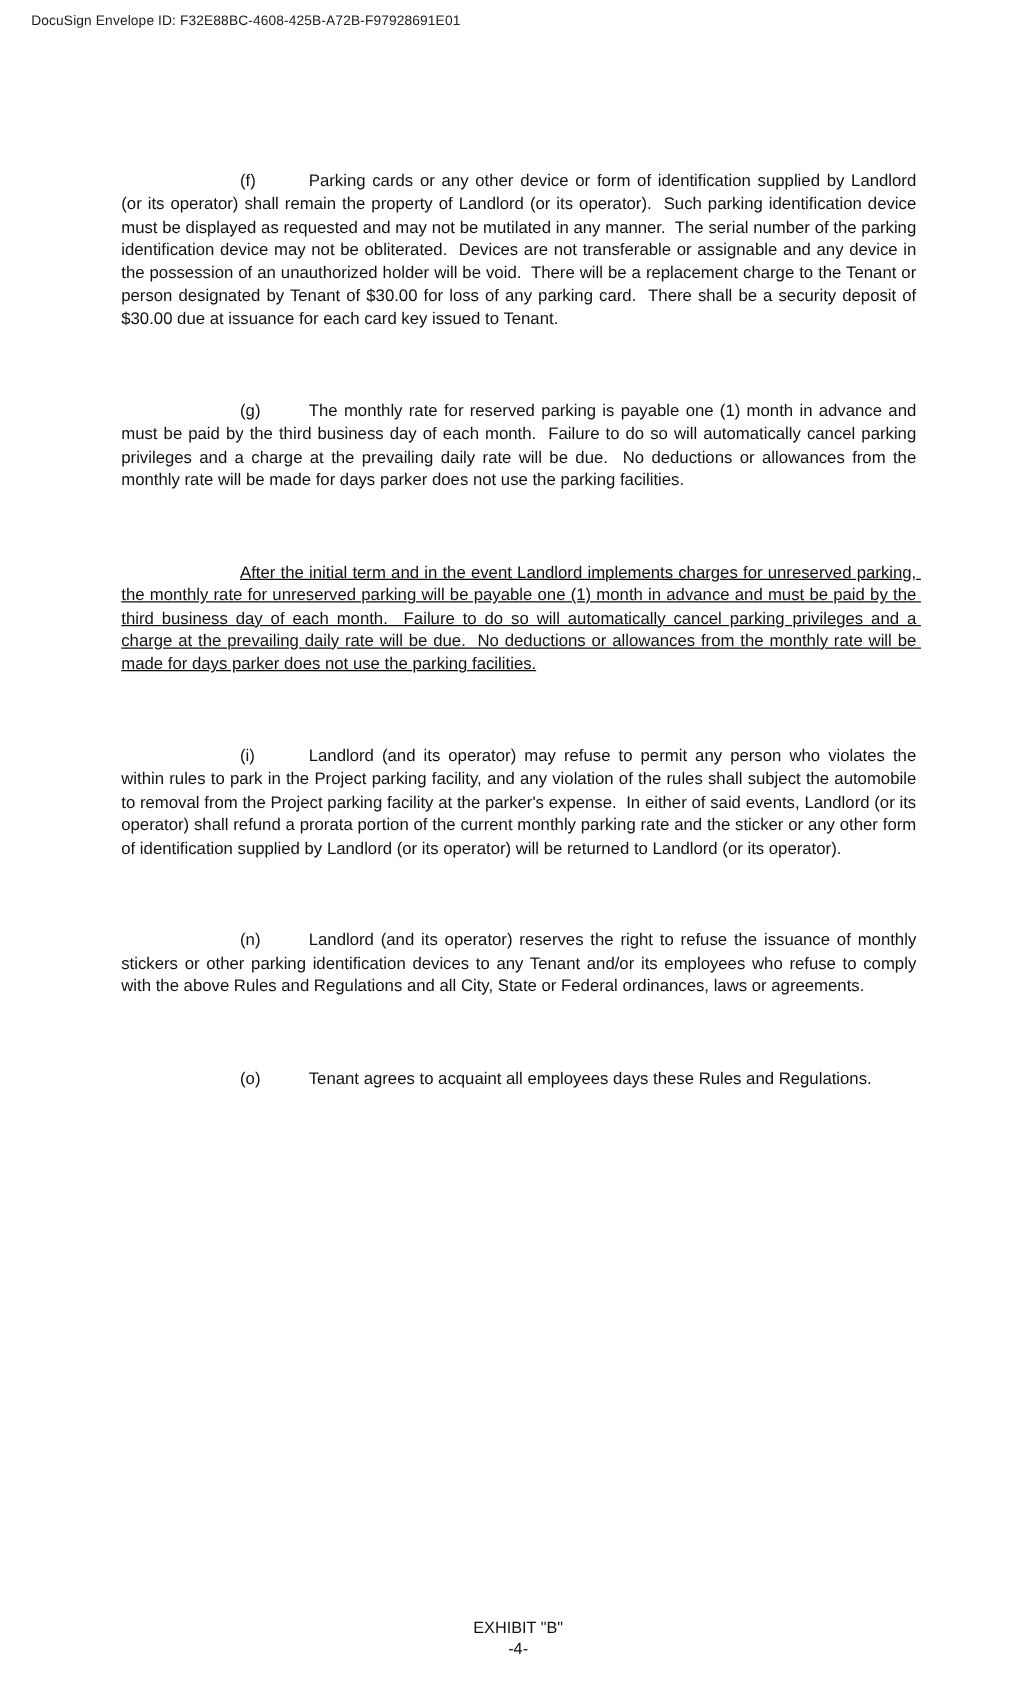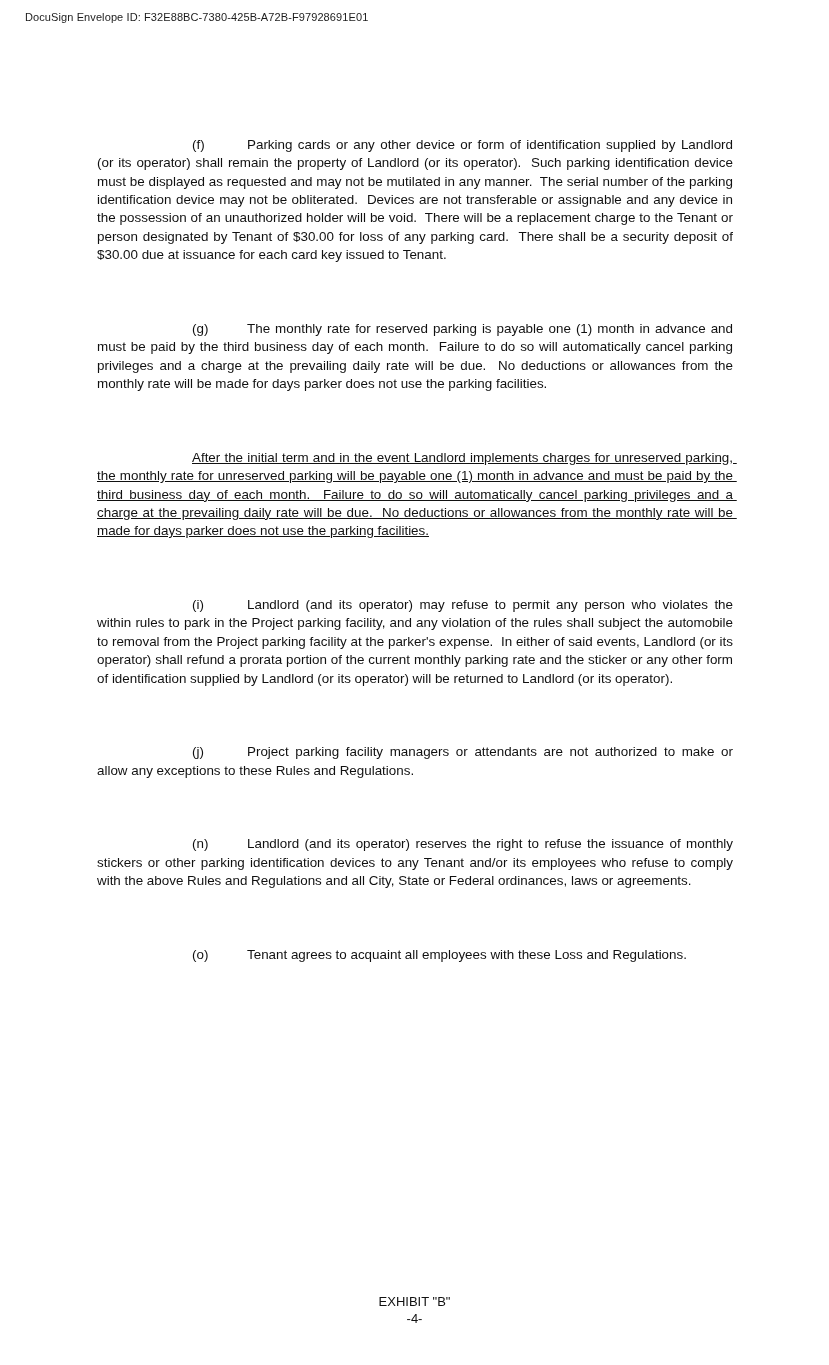--- a/index.html
+++ b/index.html
@@ -66,30 +66,29 @@
   .footer-docnum {
     position: absolute;
     left: 97px;
     top: 1375px;
     font-size: 10.5px;
   }
 </style>
 </head>
 <body>
 
-<div class="docusign-header">DocuSign Envelope ID: F32E88BC-7380-425B-A72B-F97928691E01</div>
+<div class="docusign-header">DocuSign Envelope ID: F32E88BC-4608-425B-A72B-F97928691E01</div>
 
 <div class="doc-body">
   <p class="p-letter"><span class="plabel">(f)</span><span>Parking cards or any other device or form of identification supplied by Landlord (or its operator) shall remain the property of Landlord (or its operator).  Such parking identification device must be displayed as requested and may not be mutilated in any manner.  The serial number of the parking identification device may not be obliterated.  Devices are not transferable or assignable and any device in the possession of an unauthorized holder will be void.  There will be a replacement charge to the Tenant or person designated by Tenant of $30.00 for loss of any parking card.  There shall be a security deposit of $30.00 due at issuance for each card key issued to Tenant.</span></p>
   <p class="p-letter"><span class="plabel">(g)</span><span>The monthly rate for reserved parking is payable one (1) month in advance and must be paid by the third business day of each month.  Failure to do so will automatically cancel parking privileges and a charge at the prevailing daily rate will be due.  No deductions or allowances from the monthly rate will be made for days parker does not use the parking facilities.</span></p>
   <p class="p-plain"><span>After the initial term and in the event Landlord implements charges for unreserved parking, the monthly rate for unreserved parking will be payable one (1) month in advance and must be paid by the third business day of each month.  Failure to do so will automatically cancel parking privileges and a charge at the prevailing daily rate will be due.  No deductions or allowances from the monthly rate will be made for days parker does not use the parking facilities.</span></p>
   <p class="p-letter"><span class="plabel">(i)</span><span>Landlord (and its operator) may refuse to permit any person who violates the within rules to park in the Project parking facility, and any violation of the rules shall subject the automobile to removal from the Project parking facility at the parker's expense.  In either of said events, Landlord (or its operator) shall refund a prorata portion of the current monthly parking rate and the sticker or any other form of identification supplied by Landlord (or its operator) will be returned to Landlord (or its operator).</span></p>
-  <p class="p-letter"><span class="plabel">(j)</span><span>Project parking facility managers or attendants are not authorized to make or allow any exceptions to these Rules and Regulations.</span></p>
   <p class="p-letter"><span class="plabel">(n)</span><span>Landlord (and its operator) reserves the right to refuse the issuance of monthly stickers or other parking identification devices to any Tenant and/or its employees who refuse to comply with the above Rules and Regulations and all City, State or Federal ordinances, laws or agreements.</span></p>
-  <p class="p-letter"><span class="plabel">(o)</span><span>Tenant agrees to acquaint all employees with these Loss and Regulations.</span></p>
+  <p class="p-letter"><span class="plabel">(o)</span><span>Tenant agrees to acquaint all employees days these Rules and Regulations.</span></p>
   
   
   
 </div>
 
 <div class="footer-exhibit">EXHIBIT "B"</div>
 <div class="footer-page">-4-</div>
 <div class="footer-docnum">4825-0360-7189.6</div>
 
 </body></html>

